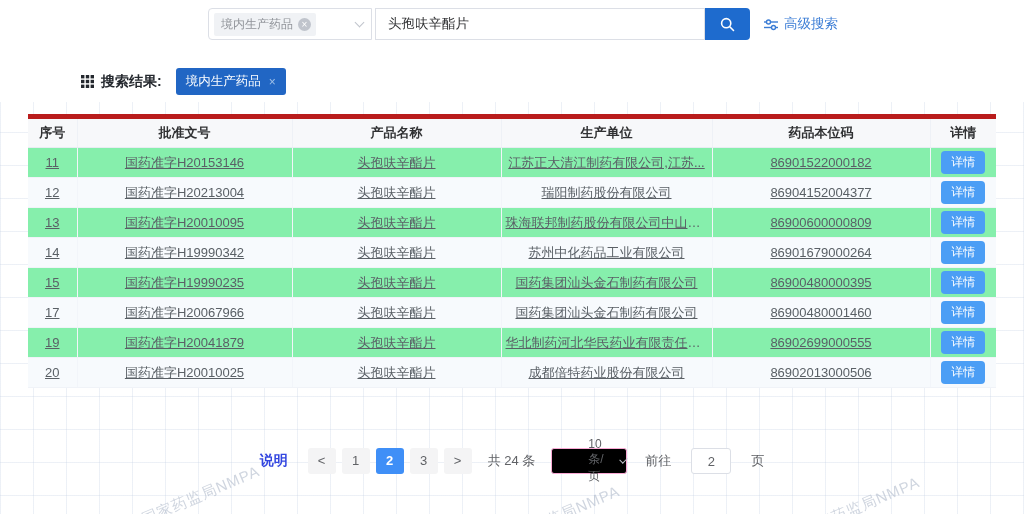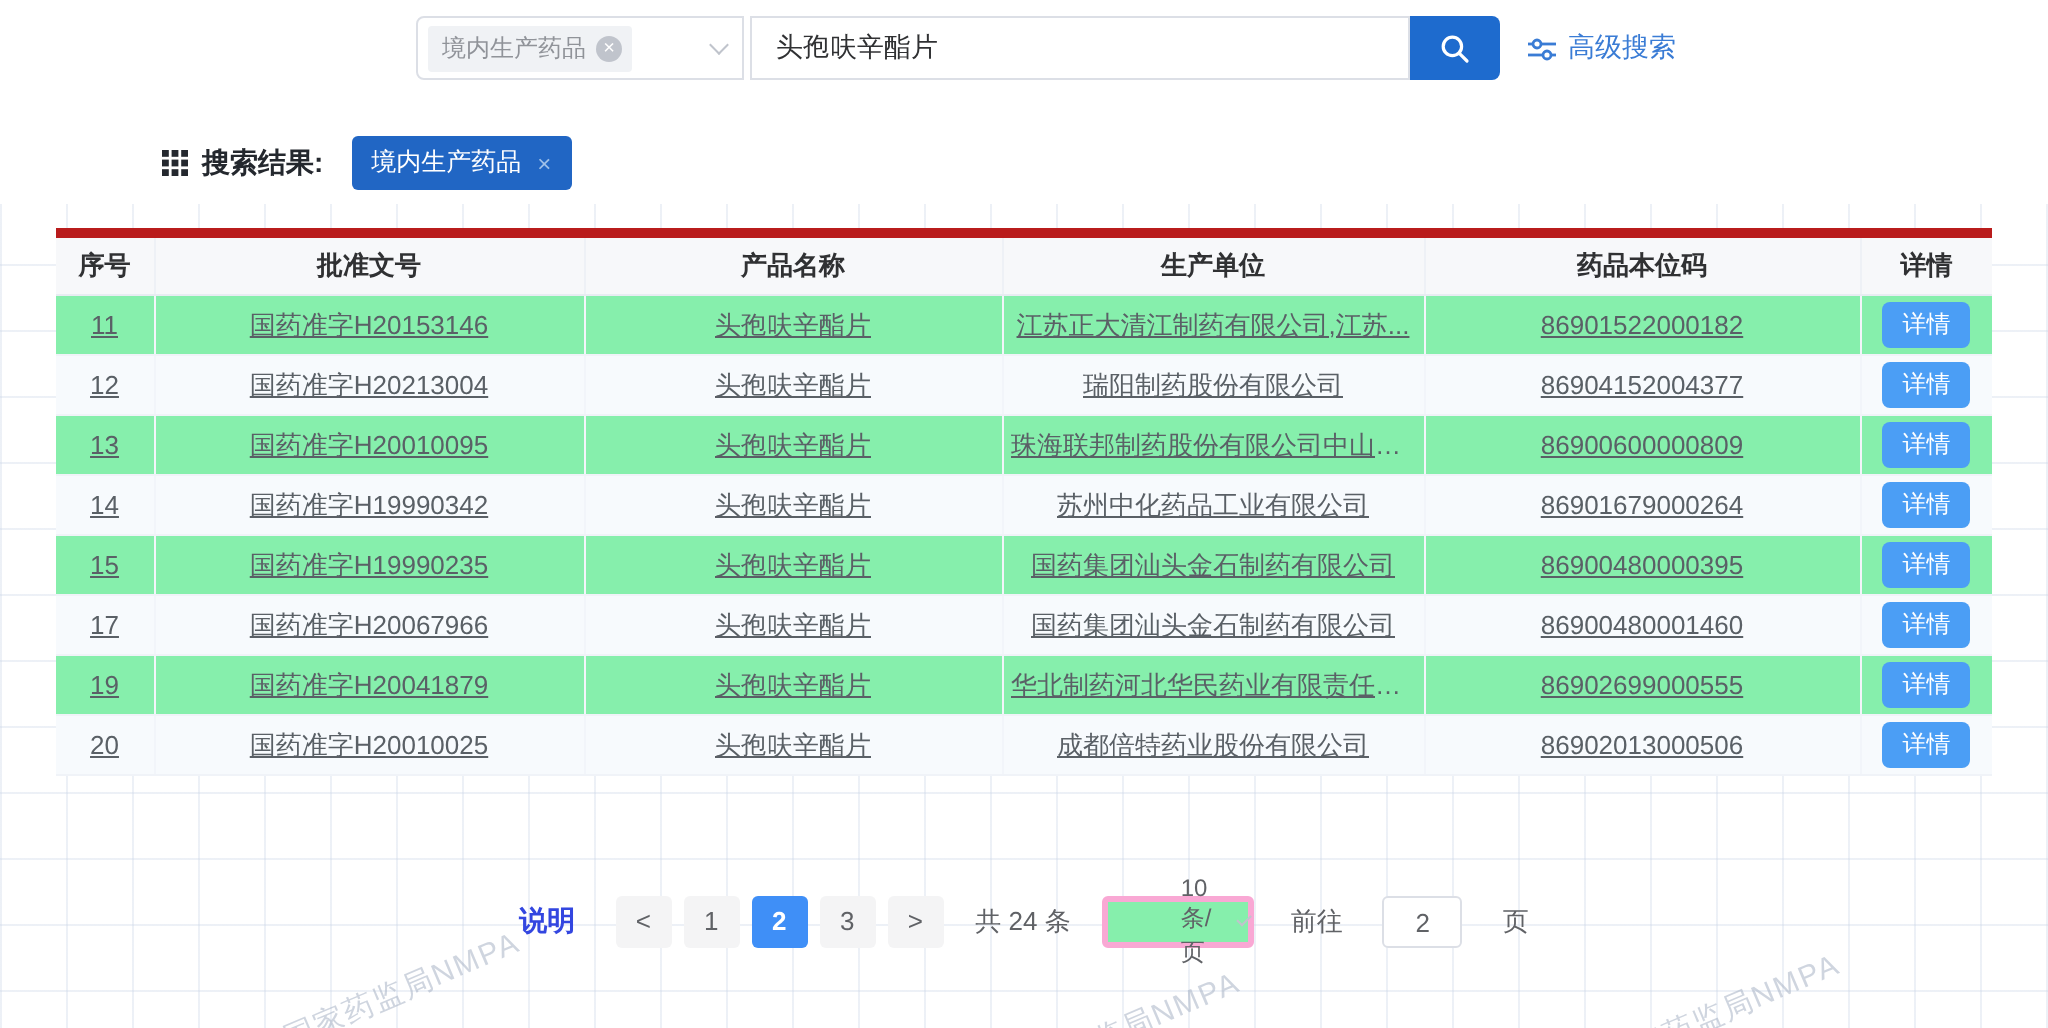--- a/index.html
+++ b/index.html
@@ -94,21 +94,21 @@
   }
   .note-link { color:#3346e0; font-weight:bold; font-size:14px; cursor:pointer; margin-right:10px; }
   .pager { display:flex; align-items:center; gap:6px; }
   .page-btn, .arrow-btn {
     min-width:28px; height:26px; background:#f4f4f5; color:#606266; border:none; border-radius:3px;
     font-size:13px; cursor:pointer; font-family:inherit; line-height:26px; padding:0 4px;
   }
   .page-btn.active { background:#3f8ff7; color:#fff; font-weight:bold; }
   .total-label { margin:0 6px; }
   .size-select {
-    width:76px; height:26px; border:3px solid #f9a8d4; border-radius:3px; background:#86efac;
+    width:76px; height:26px; border:1px solid #f9a8d4; border-radius:3px; background:#000000;
     display:flex; align-items:center; justify-content:center; gap:7px; font-size:12px;
     color:#606266; cursor:pointer;padding-left:36px;
   }
   .size-select .chevron { margin:-3px 0 0 0; }
   .goto { display:flex; align-items:center; gap:20px; margin-left:8px; }
   .goto-input {
     width:40px; height:26px; border:1px solid #dcdfe6; border-radius:3px; text-align:center;
     font-size:13px; color:#606266; outline:none; font-family:inherit; background:#fff;
   }
 

